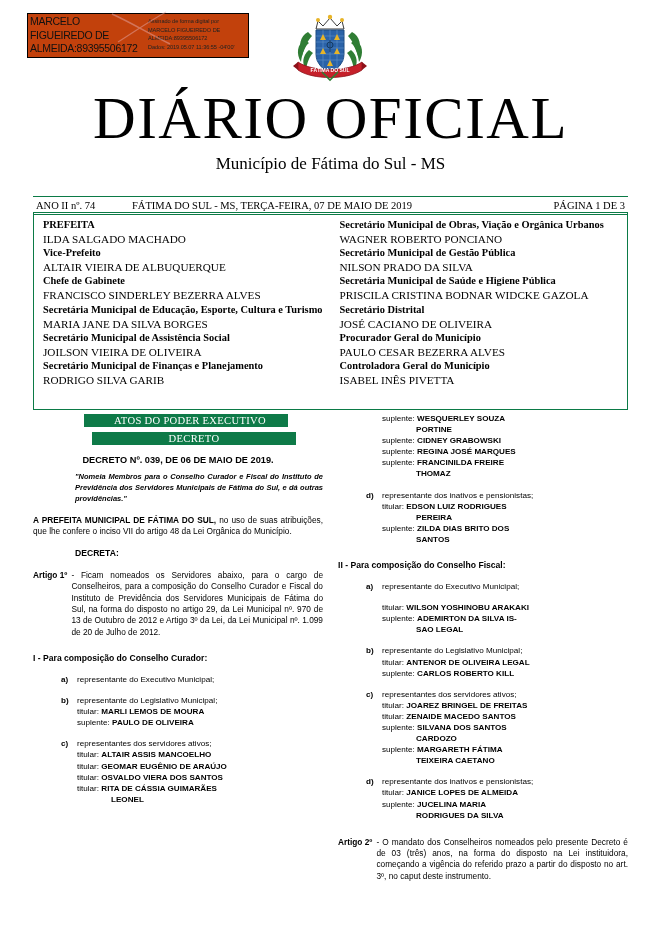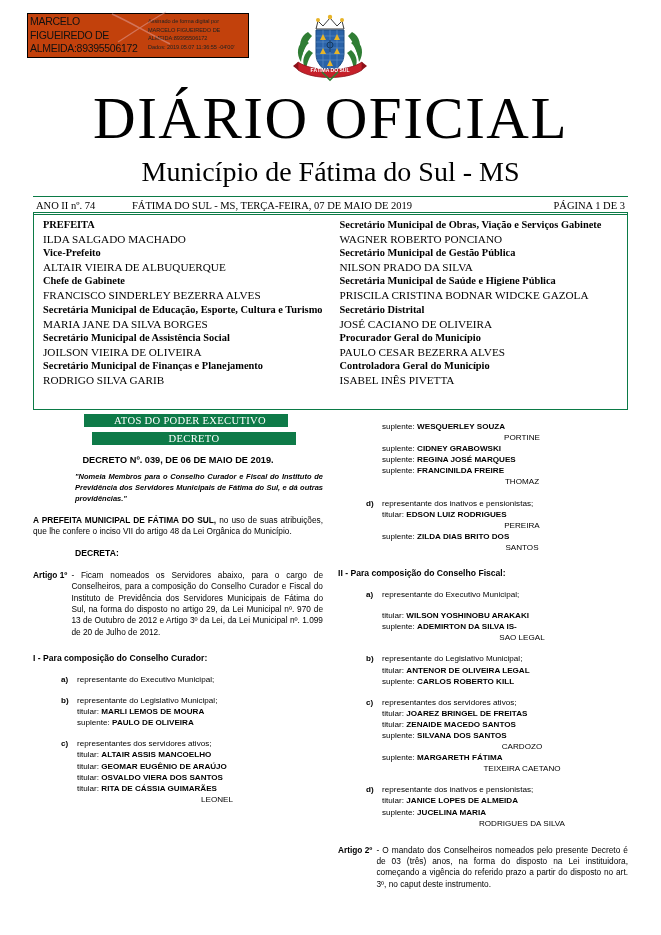--- a/index.html
+++ b/index.html
@@ -76,23 +76,23 @@
   }
   .masthead h1 {
     margin: 0;
     font-family: "Liberation Serif", serif;
     font-size: 59px;
     font-weight: normal;
     letter-spacing: 1.5px;
     line-height: 60px;
   }
   .masthead h2 {
-    margin: 12px 0 0 0;
-    font-family: "Liberation Serif", serif;
-    font-size: 28px;
+    margin: 4px 0 0 0;
+    font-family: "Liberation Serif", serif;
+    font-size: 17px;
     font-weight: normal;
     line-height: 24px;
   }
   .masthead .created {
     margin-top: 7px;
     font-family: "Liberation Serif", serif;
     font-size: 13.5px;
     line-height: 15px;
   }
 
@@ -241,22 +241,21 @@
   }
   .item .content { flex: 1; }
   .item .desc { }
   .names { margin-top: 10px; }
   .names.tight { margin-top: 0; }
   .nm { }
   .nm b { font-weight: bold; }
   .nm .cont {
     display: block;
     padding-left: 34px;
-    font-weight: normal;
-    text-align: center;
+    font-weight: bold;
   }
 </style>
 </head>
 <body>
 
 <div class="sig-box">
   <div class="sig-left">MARCELO FIGUEIREDO DE ALMEIDA:89395506172</div>
   <div class="sig-right">
     <div>Assinado de forma digital por</div>
     <div>MARCELO FIGUEIREDO DE</div>
@@ -344,21 +343,21 @@
       <div class="role">Chefe de Gabinete</div>
       <div class="person">FRANCISCO SINDERLEY BEZERRA ALVES</div>
       <div class="role">Secretária Municipal de Educação, Esporte, Cultura e Turismo</div>
       <div class="person">MARIA JANE DA SILVA BORGES</div>
       <div class="role">Secretário Municipal de Assistência Social</div>
       <div class="person">JOILSON VIEIRA DE OLIVEIRA</div>
       <div class="role">Secretário Municipal de Finanças e Planejamento</div>
       <div class="person">RODRIGO SILVA GARIB</div>
     </div>
   <div class="col" id="off-right">
-      <div class="role">Secretário Municipal de Obras, Viação e Serviços Gabinete</div>
+      <div class="role">Secretário Municipal de Obras, Viação e Orgânica Urbanos</div>
       <div class="person">WAGNER ROBERTO PONCIANO</div>
       <div class="role">Secretário Municipal de Gestão Pública</div>
       <div class="person">NILSON PRADO DA SILVA</div>
       <div class="role">Secretária Municipal de Saúde e Higiene Pública</div>
       <div class="person">PRISCILA CRISTINA BODNAR WIDCKE GAZOLA</div>
       <div class="role">Secretário Distrital</div>
       <div class="person">JOSÉ CACIANO DE OLIVEIRA</div>
       <div class="role">Procurador Geral do Município</div>
       <div class="person">PAULO CESAR BEZERRA ALVES</div>
       <div class="role">Controladora Geral do Município</div>
@@ -412,21 +411,21 @@
             <div class="nm"><span>titular: </span><b>OSVALDO VIERA DOS SANTOS</b></div>
             <div class="nm"><span>titular: </span><b>RITA DE CÁSSIA GUIMARÃES</b><span class="cont">LEONEL</span></div>
           </div>
         </div>
       </div>
     </div>
 </div>
 
 <div class="col-right">
   <div id="curador-overflow">
-      <div class="item" style="margin-top: 8px;">
+      <div class="item" style="margin-top: 0px;">
         <div class="bullet"></div>
         <div class="content">
           <div class="names tight">
             <div class="nm"><span>suplente: </span><b>WESQUERLEY SOUZA</b><span class="cont">PORTINE</span></div>
             <div class="nm"><span>suplente: </span><b>CIDNEY GRABOWSKI</b></div>
             <div class="nm"><span>suplente: </span><b>REGINA JOSÉ MARQUES</b></div>
             <div class="nm"><span>suplente: </span><b>FRANCINILDA FREIRE</b><span class="cont">THOMAZ</span></div>
           </div>
         </div>
       </div>

